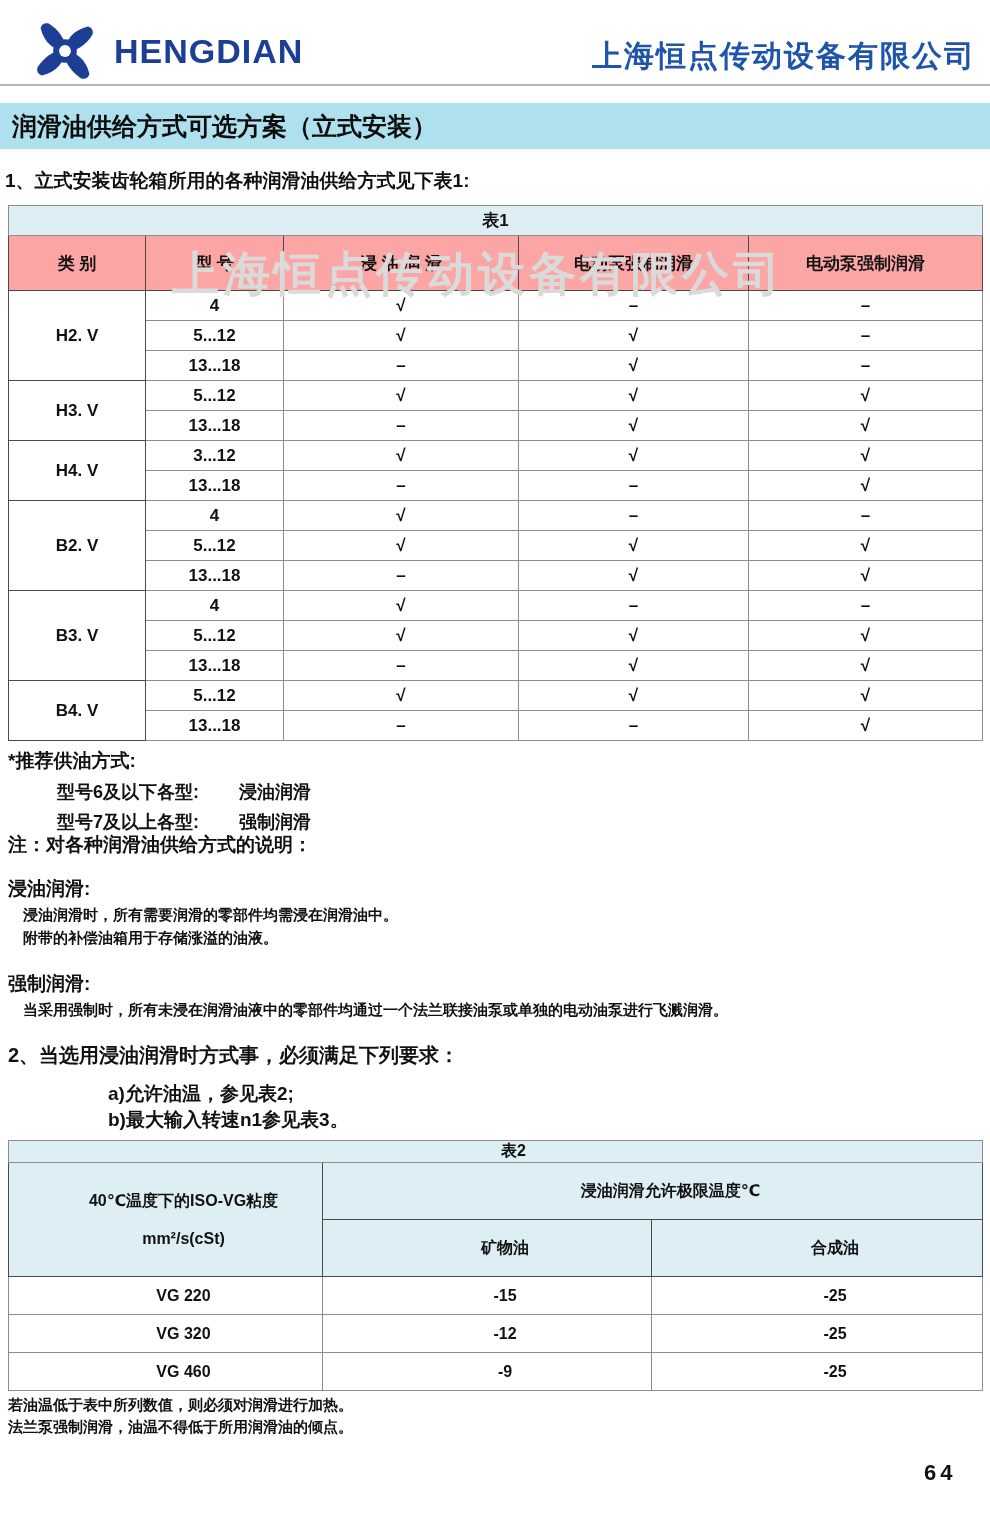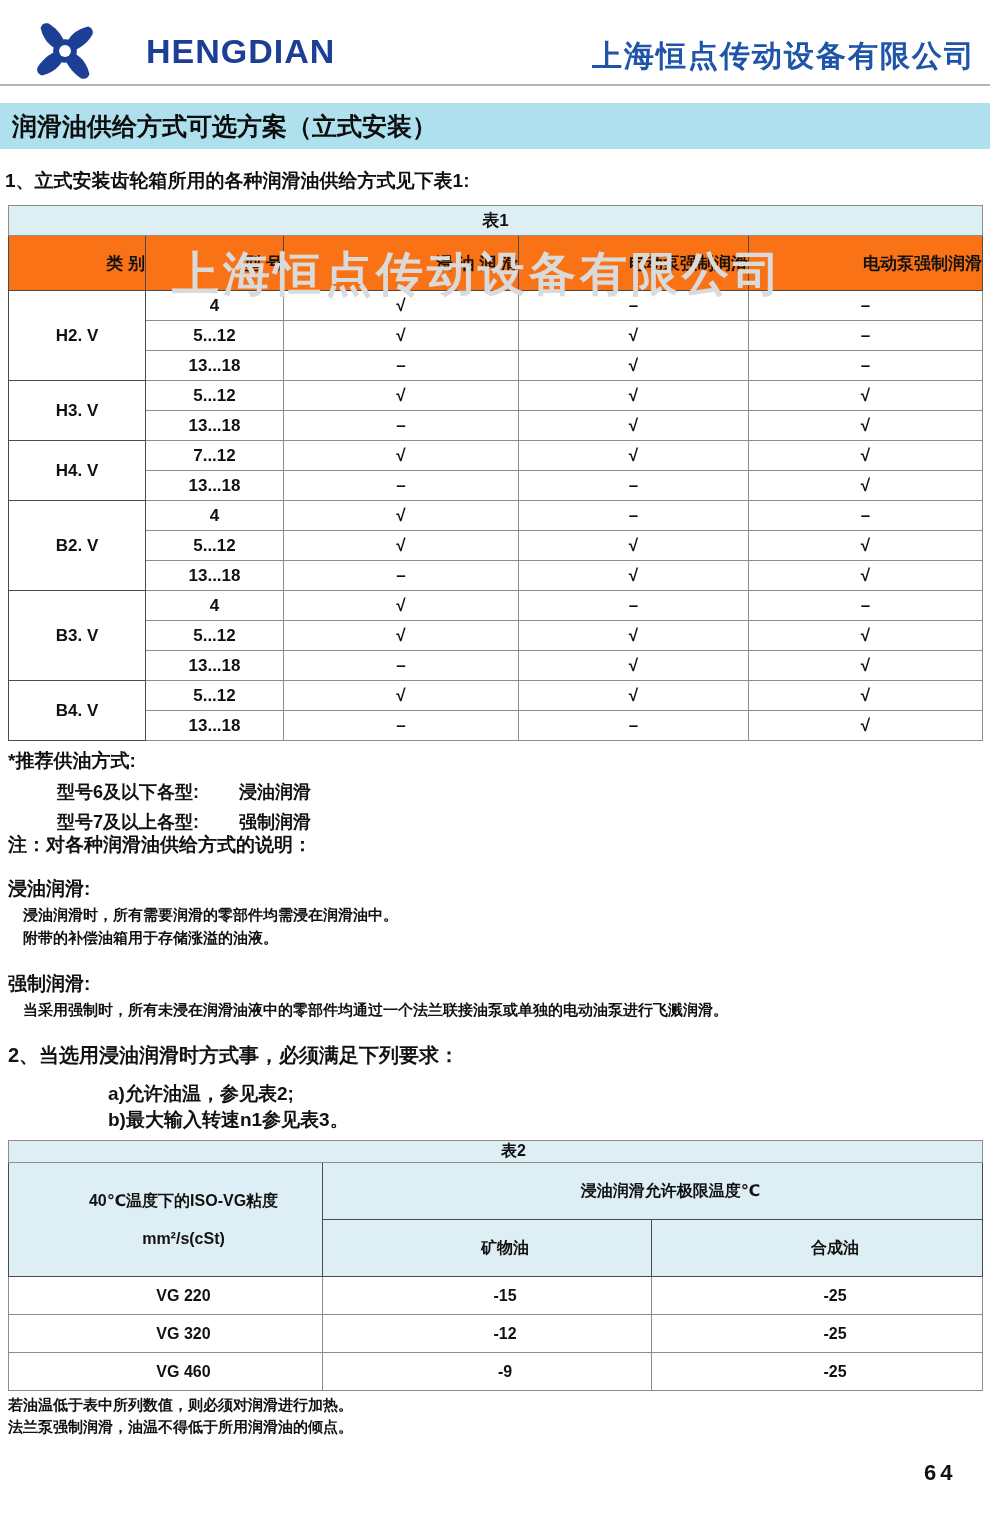--- a/index.html
+++ b/index.html
@@ -2,35 +2,35 @@
 <html><head>
 <meta charset="utf-8">
 <style>
   html,body{margin:0;padding:0;background:#fff;}
   .page{
     position:relative;width:990px;height:1513px;background:#ffffff;
     font-family:"Liberation Sans","DejaVu Sans",sans-serif;
     font-weight:bold;color:#111;overflow:hidden;
   }
   
-  .brand{position:absolute;top:14px;left:28px;display:flex;align-items:center;gap:32px;}
+  .brand{position:absolute;top:14px;left:28px;display:flex;align-items:center;}
   .brand svg{width:74px;height:74px;display:block;}
   .brand .logo-text{font-size:34px;font-weight:bold;color:#1c3e95;letter-spacing:1px;margin-left:12px;}
   .company-name{position:absolute;top:36px;right:14px;font-size:30px;font-weight:bold;color:#1e55a8;letter-spacing:2px;white-space:nowrap;}
   .header-divider{position:absolute;top:84px;left:0;width:990px;height:2px;background:#b5b5b5;}
   
   .title-bar{position:absolute;top:103px;left:0;width:990px;height:46px;background:#aee0ee;}
   .title-bar .t{font-size:25px;line-height:46px;padding-left:12px;color:#0d0d0d;}
   .intro{position:absolute;top:168px;left:5px;font-size:19px;}
   
   table.tbl{border-collapse:collapse;table-layout:fixed;position:absolute;left:8px;background:#fff;}
   table.tbl td{border:1px solid #8d8d8d;text-align:center;padding:0;overflow:hidden;}
   td.lbl{background:#ddeef4;text-align:left;font-size:15px;padding:3px 0 3px 5px;border:1px solid #4a4a4a;}
   #table1{top:205px;width:974px;}
-  #table1 td.hd{background:#f97316;height:54px;font-size:17px;border-color:#4a4a4a;text-align:right;}
+  #table1 td.hd{background:#fca5a5;height:54px;font-size:17px;border-color:#4a4a4a;}
   #table1 td{height:29px;font-size:17px;}
   #table1 tr.group-first td{border-top-color:#4a4a4a;}
   #table1 tr.group-inner td{border-top-color:#b0b0b0;}
   #table1 td.cat{font-size:17px;border-color:#4a4a4a;}
   #table1 td.val{font-size:17px;}
   
   .watermark{position:absolute;top:243px;left:172px;font-size:47px;letter-spacing:4px;color:#dadada;white-space:nowrap;z-index:6;pointer-events:none;}
   
   .recommend{position:absolute;top:748px;left:8px;font-size:19px;}
   .recommend .ritem{margin-left:49px;margin-top:6px;font-size:18px;}
@@ -129,21 +129,21 @@
           <td class="val">√</td>
         </tr>
         <tr class="group-inner">
           <td class="model">13...18</td>
           <td class="val">–</td>
           <td class="val">√</td>
           <td class="val">√</td>
         </tr>
         <tr class="group-first">
           <td class="cat" rowspan="2">H4. V</td>
-          <td class="model">7...12</td>
+          <td class="model">3...12</td>
           <td class="val">√</td>
           <td class="val">√</td>
           <td class="val">√</td>
         </tr>
         <tr class="group-inner">
           <td class="model">13...18</td>
           <td class="val">–</td>
           <td class="val">–</td>
           <td class="val">√</td>
         </tr>

